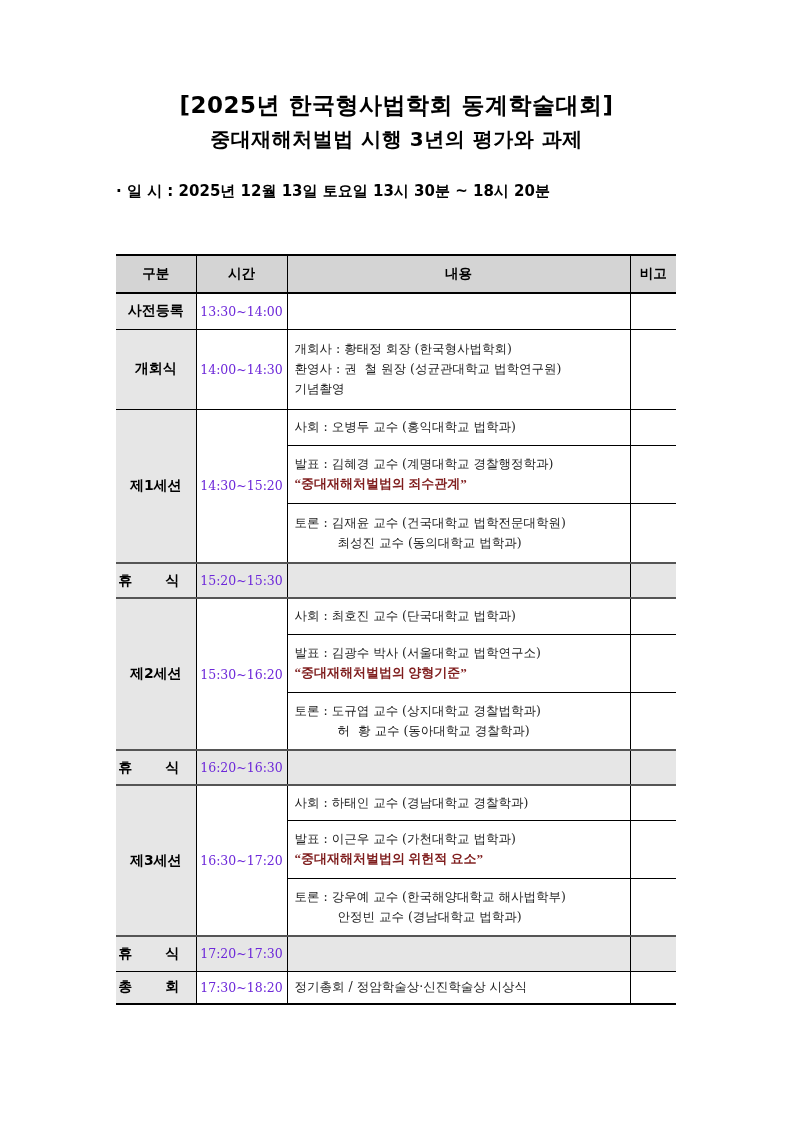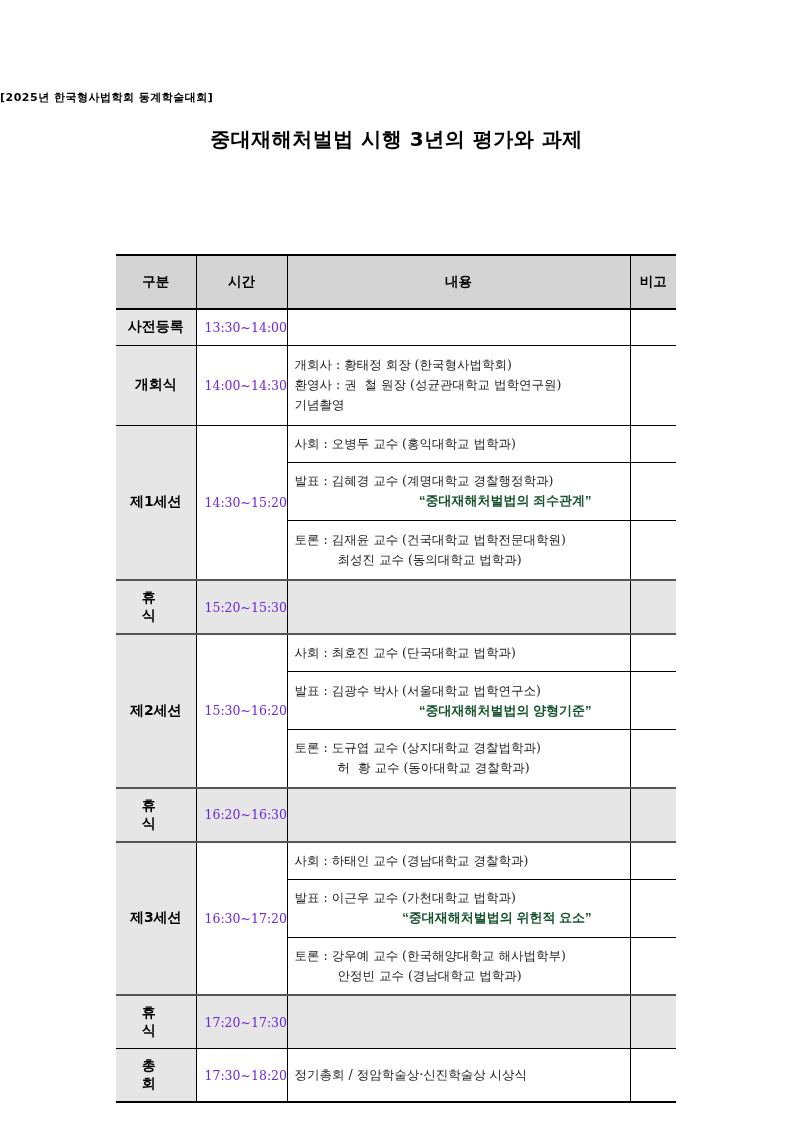--- a/index.html
+++ b/index.html
@@ -1,44 +1,45 @@
 <!DOCTYPE html>
 <html><head>
 <meta charset="utf-8">
 <style>
   html, body { margin: 0; padding: 0; background: #ffffff; }
   body { width: 793px; height: 1121px; position: relative; font-family: "DejaVu Sans", sans-serif; color: #000; overflow: hidden; }
-  .subtitle { position: absolute; top: 90px; left: 0; width: 793px; font-size: 11px; font-weight: bold; letter-spacing: 0.5px; }
+  .subtitle { position: absolute; top: 90px; left: 0; width: 793px; text-align: center; font-size: 23px; font-weight: bold; letter-spacing: 0.5px; }
   .title { position: absolute; top: 126px; left: 0; width: 793px; text-align: center; font-size: 20px; font-weight: bold; letter-spacing: 0.5px; }
   .info { position: absolute; left: 116px; top: 182px; font-size: 15px; font-weight: bold; line-height: 19.5px; }
   .info div { white-space: nowrap; }
   table.sched { position: absolute; left: 116px; top: 254px; width: 560px; border-collapse: collapse; table-layout: fixed; font-family: "DejaVu Serif", serif; font-size: 12.5px; }
-  table.sched td, table.sched th { border: 1px solid #000; padding: 8px; vertical-align: middle; }
+  table.sched td, table.sched th { border: 1px solid #000; padding: 0; vertical-align: middle; }
   table.sched thead th { background: #d4d4d4; height: 36px; font-family: "DejaVu Sans", sans-serif; font-weight: bold; font-size: 13.5px; border-top: 2px solid #000; border-bottom: 2px solid #000; }
   table.sched tr > :first-child { border-left: none; }
   table.sched tr > :last-child { border-right: none; }
   td.cat { background: #e6e6e6; text-align: center; font-family: "DejaVu Sans", sans-serif; font-weight: bold; font-size: 14px; }
   td.time { text-align: center; font-size: 12.5px; color: #6d28d9; }
   td.content { padding-left: 7px !important; line-height: 20px; color: #222; }
   td.note {}
   tr.break td { background: #e6e6e6; }
   tr.break td.time { background: #e6e6e6; }
   tr.thick-top td { border-top: 2px solid #555; }
   tr.last td { border-bottom: 2.5px solid #000; }
-  .talk-title { display: block; text-align: right; font-family: Liberation Sans, sans-serif; font-weight: bold; color: #14532d; font-size: 13px; padding-right: 30px; }
+  .talk-title { display: block; text-align: left; font-family: Liberation Serif, serif; font-weight: bold; color: #7f1d1d; font-size: 13px; padding-right: 30px; }
   .indent { padding-left: 43px; display: block; }
   .spaced { letter-spacing: 14px; text-align: center; }
 </style>
 </head>
 <body>
 
 <div class="subtitle">[2025년 한국형사법학회 동계학술대회]</div>
 <div class="title">중대재해처벌법 시행 3년의 평가와 과제</div>
 
 <div class="info">
+  <div>· 일 시 : 2025년 12월 13일 토요일 13시 30분 ~ 18시 20분</div>
 </div>
 
 <table class="sched">
   <colgroup>
     <col style="width:80px">
     <col style="width:91px">
     <col style="width:343px">
     <col style="width:46px">
   </colgroup>
   <thead>

